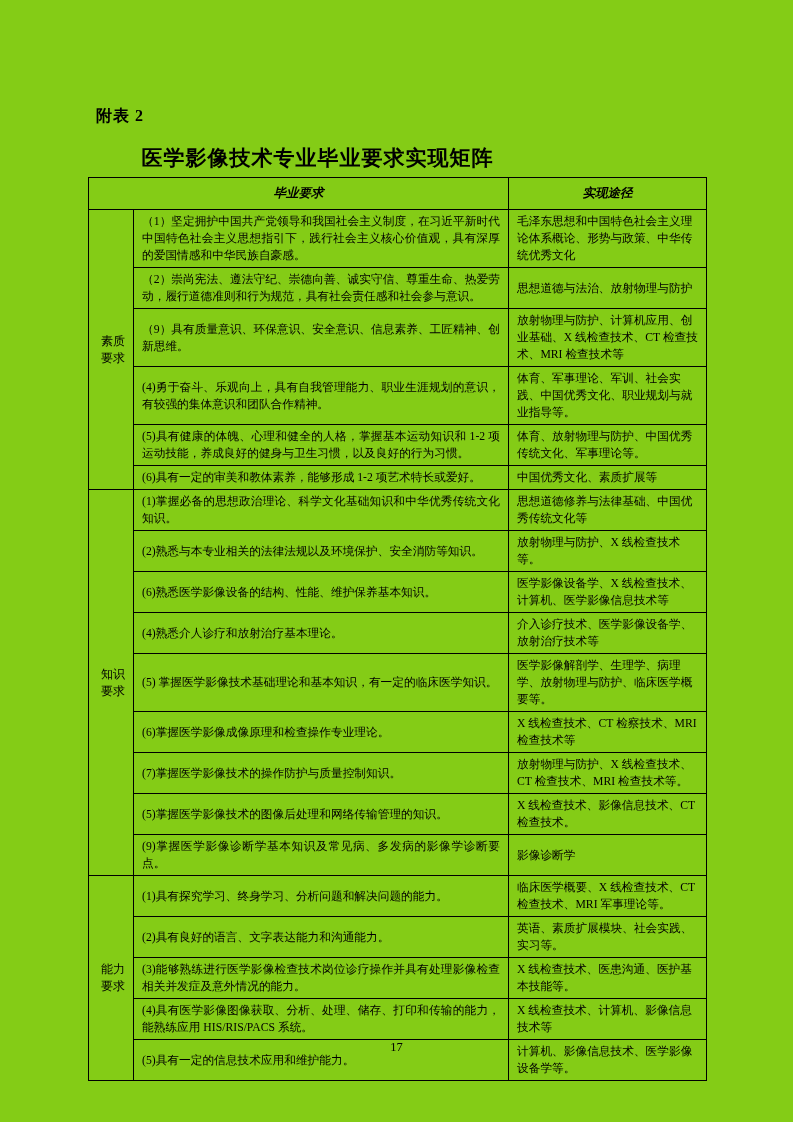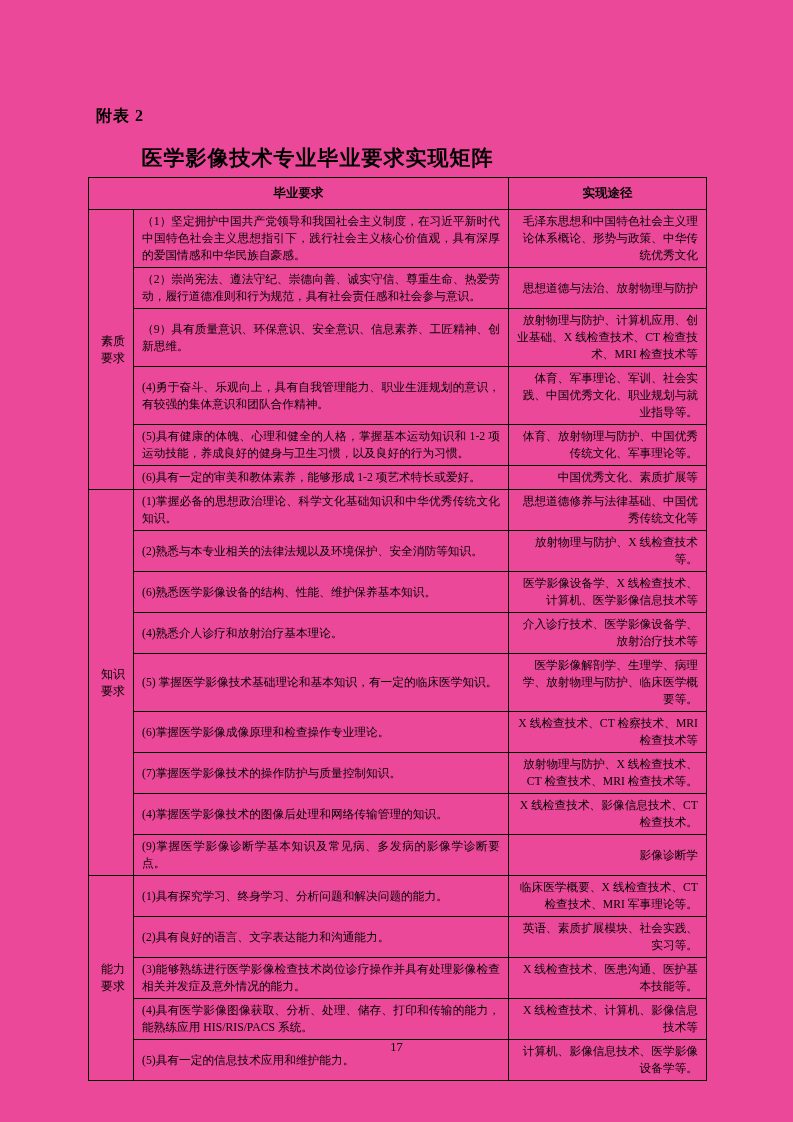--- a/index.html
+++ b/index.html
@@ -6,21 +6,21 @@
     margin: 0;
     padding: 0;
     background: #ffffff;
     font-family: "Liberation Serif", "DejaVu Serif", serif;
     color: #000000;
   }
   .page {
     position: relative;
     width: 793px;
     height: 1122px;
-    background: #ec4899;
+    background: #84cc16;
     overflow: hidden;
   }
   .appendix {
     position: absolute;
     left: 96px;
     top: 106px;
     font-size: 16px;
     font-weight: bold;
     letter-spacing: 1px;
   }
@@ -50,33 +50,34 @@
   table.matrix th, table.matrix td {
     border: 1px solid #000000;
     vertical-align: middle;
     padding: 3px 8px;
   }
   table.matrix th {
     font-size: 12.5px;
     font-weight: bold;
     text-align: center;
     padding: 7px 4px;
+    font-style: italic;
   }
   td.sec {
     text-align: right;
     padding: 3px 4px;
     word-break: break-all;
     font-size: 12px;
   }
   td.req {
     text-align: justify;
     text-justify: inter-ideograph;
   }
   td.path {
-    text-align: right;
+    text-align: left;
   }
   .pageno {
     position: absolute;
     left: 0;
     top: 1040px;
     width: 793px;
     text-align: center;
     font-size: 12.5px;
   }
 </style>
@@ -148,21 +149,21 @@
         </tr>
         <tr>
           <td class="req">(6)掌握医学影像成像原理和检查操作专业理论。</td>
           <td class="path">X 线检查技术、CT 检察技术、MRI 检查技术等</td>
         </tr>
         <tr>
           <td class="req">(7)掌握医学影像技术的操作防护与质量控制知识。</td>
           <td class="path">放射物理与防护、X 线检查技术、CT 检查技术、MRI 检查技术等。</td>
         </tr>
         <tr>
-          <td class="req">(4)掌握医学影像技术的图像后处理和网络传输管理的知识。</td>
+          <td class="req">(5)掌握医学影像技术的图像后处理和网络传输管理的知识。</td>
           <td class="path">X 线检查技术、影像信息技术、CT 检查技术。</td>
         </tr>
         <tr>
           <td class="req">(9)掌握医学影像诊断学基本知识及常见病、多发病的影像学诊断要点。</td>
           <td class="path">影像诊断学</td>
         </tr>
         <tr>
           <td class="sec" rowspan="5">能力要求</td>
           <td class="req">(1)具有探究学习、终身学习、分析问题和解决问题的能力。</td>
           <td class="path">临床医学概要、X 线检查技术、CT 检查技术、MRI 军事理论等。</td>

